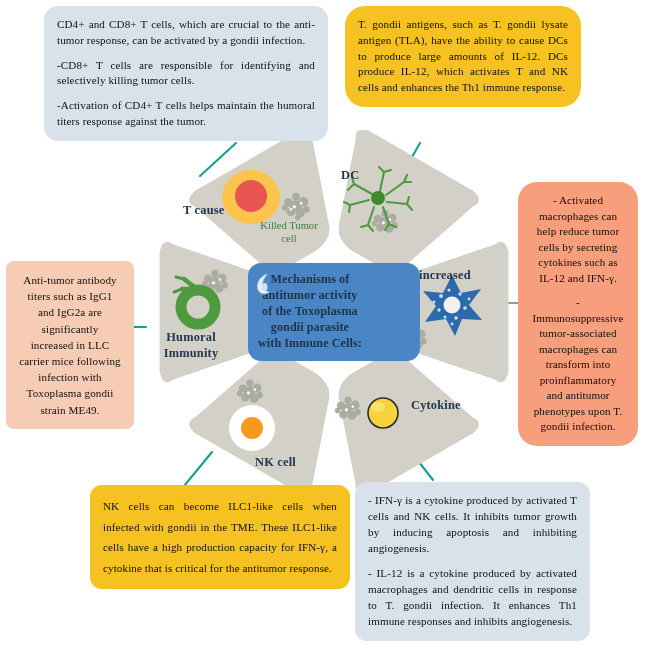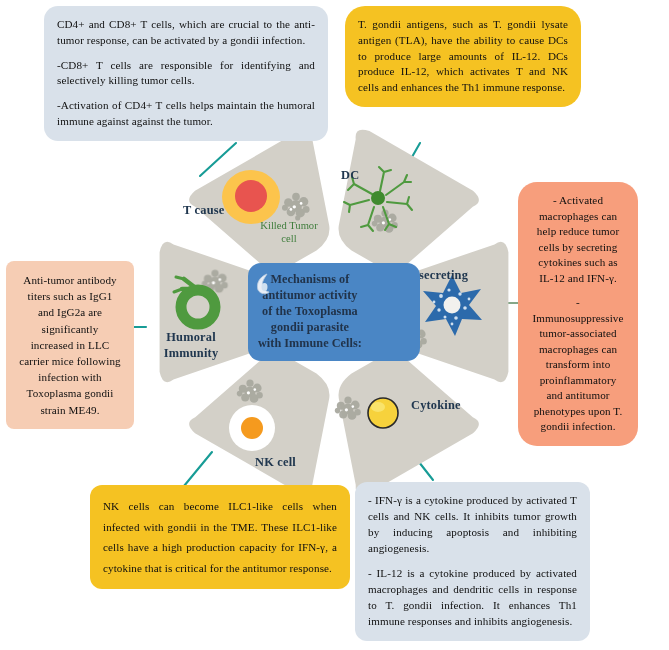--- a/index.html
+++ b/index.html
@@ -329,29 +329,29 @@
     <svg id="hub-parasite" viewBox="0 0 15 22" xmlns="http://www.w3.org/2000/svg">
       <path d="M 11 1 C 3 4 0 11 2 17 C 4 21 10 22 13 19 C 8 18 5 13 7 8 C 8 5 10 3 11 1 Z" fill="#e8eef6" stroke="#b9cbe0" stroke-width="0.8"></path>
       <ellipse cx="8.5" cy="14" rx="3" ry="4" fill="#cfe0f0"></ellipse>
     </svg>
     <div id="hub-text">Mechanisms of<br>antitumor activity<br>of the Toxoplasma<br>gondii parasite<br>with Immune Cells:</div>
   </div>
 
   <div class="petal-label" id="lbl-tcell">T cause</div>
   <div id="lbl-killed">Killed Tumor cell</div>
   <div class="petal-label" id="lbl-dc">DC</div>
-  <div class="petal-label" id="lbl-macro">secreting</div>
+  <div class="petal-label" id="lbl-macro">increased</div>
   <div class="petal-label" id="lbl-cytokine">Cytokine</div>
   <div class="petal-label" id="lbl-nk">NK cell</div>
   <div class="petal-label two-line" id="lbl-humoral">Humoral Immunity</div>
 
   <div class="callout c-bluegray" id="box-tcell">
       <p>CD4+ and CD8+ T cells, which are crucial to the anti-tumor response, can be activated by a gondii infection.</p>
       <p>-CD8+ T cells are responsible for identifying and selectively killing tumor cells.</p>
-      <p>-Activation of CD4+ T cells helps maintain the humoral immune against against the tumor.</p>
+      <p>-Activation of CD4+ T cells helps maintain the humoral titers response against the tumor.</p>
     </div>
 
   <div class="callout c-yellow" id="box-dc">
       <p>T. gondii antigens, such as T. gondii lysate antigen (TLA), have the ability to cause DCs to produce large amounts of IL-12. DCs produce IL-12, which activates T and NK cells and enhances the Th1 immune response.</p>
     </div>
 
   <div class="callout c-salmon" id="box-macro">
       <p>-  Activated macrophages can help reduce tumor cells by secreting cytokines such as IL-12 and IFN-γ.</p>
       <p>- Immunosuppressive tumor-associated macrophages can transform into proinflammatory and antitumor phenotypes upon T. gondii infection.</p>
     </div>

